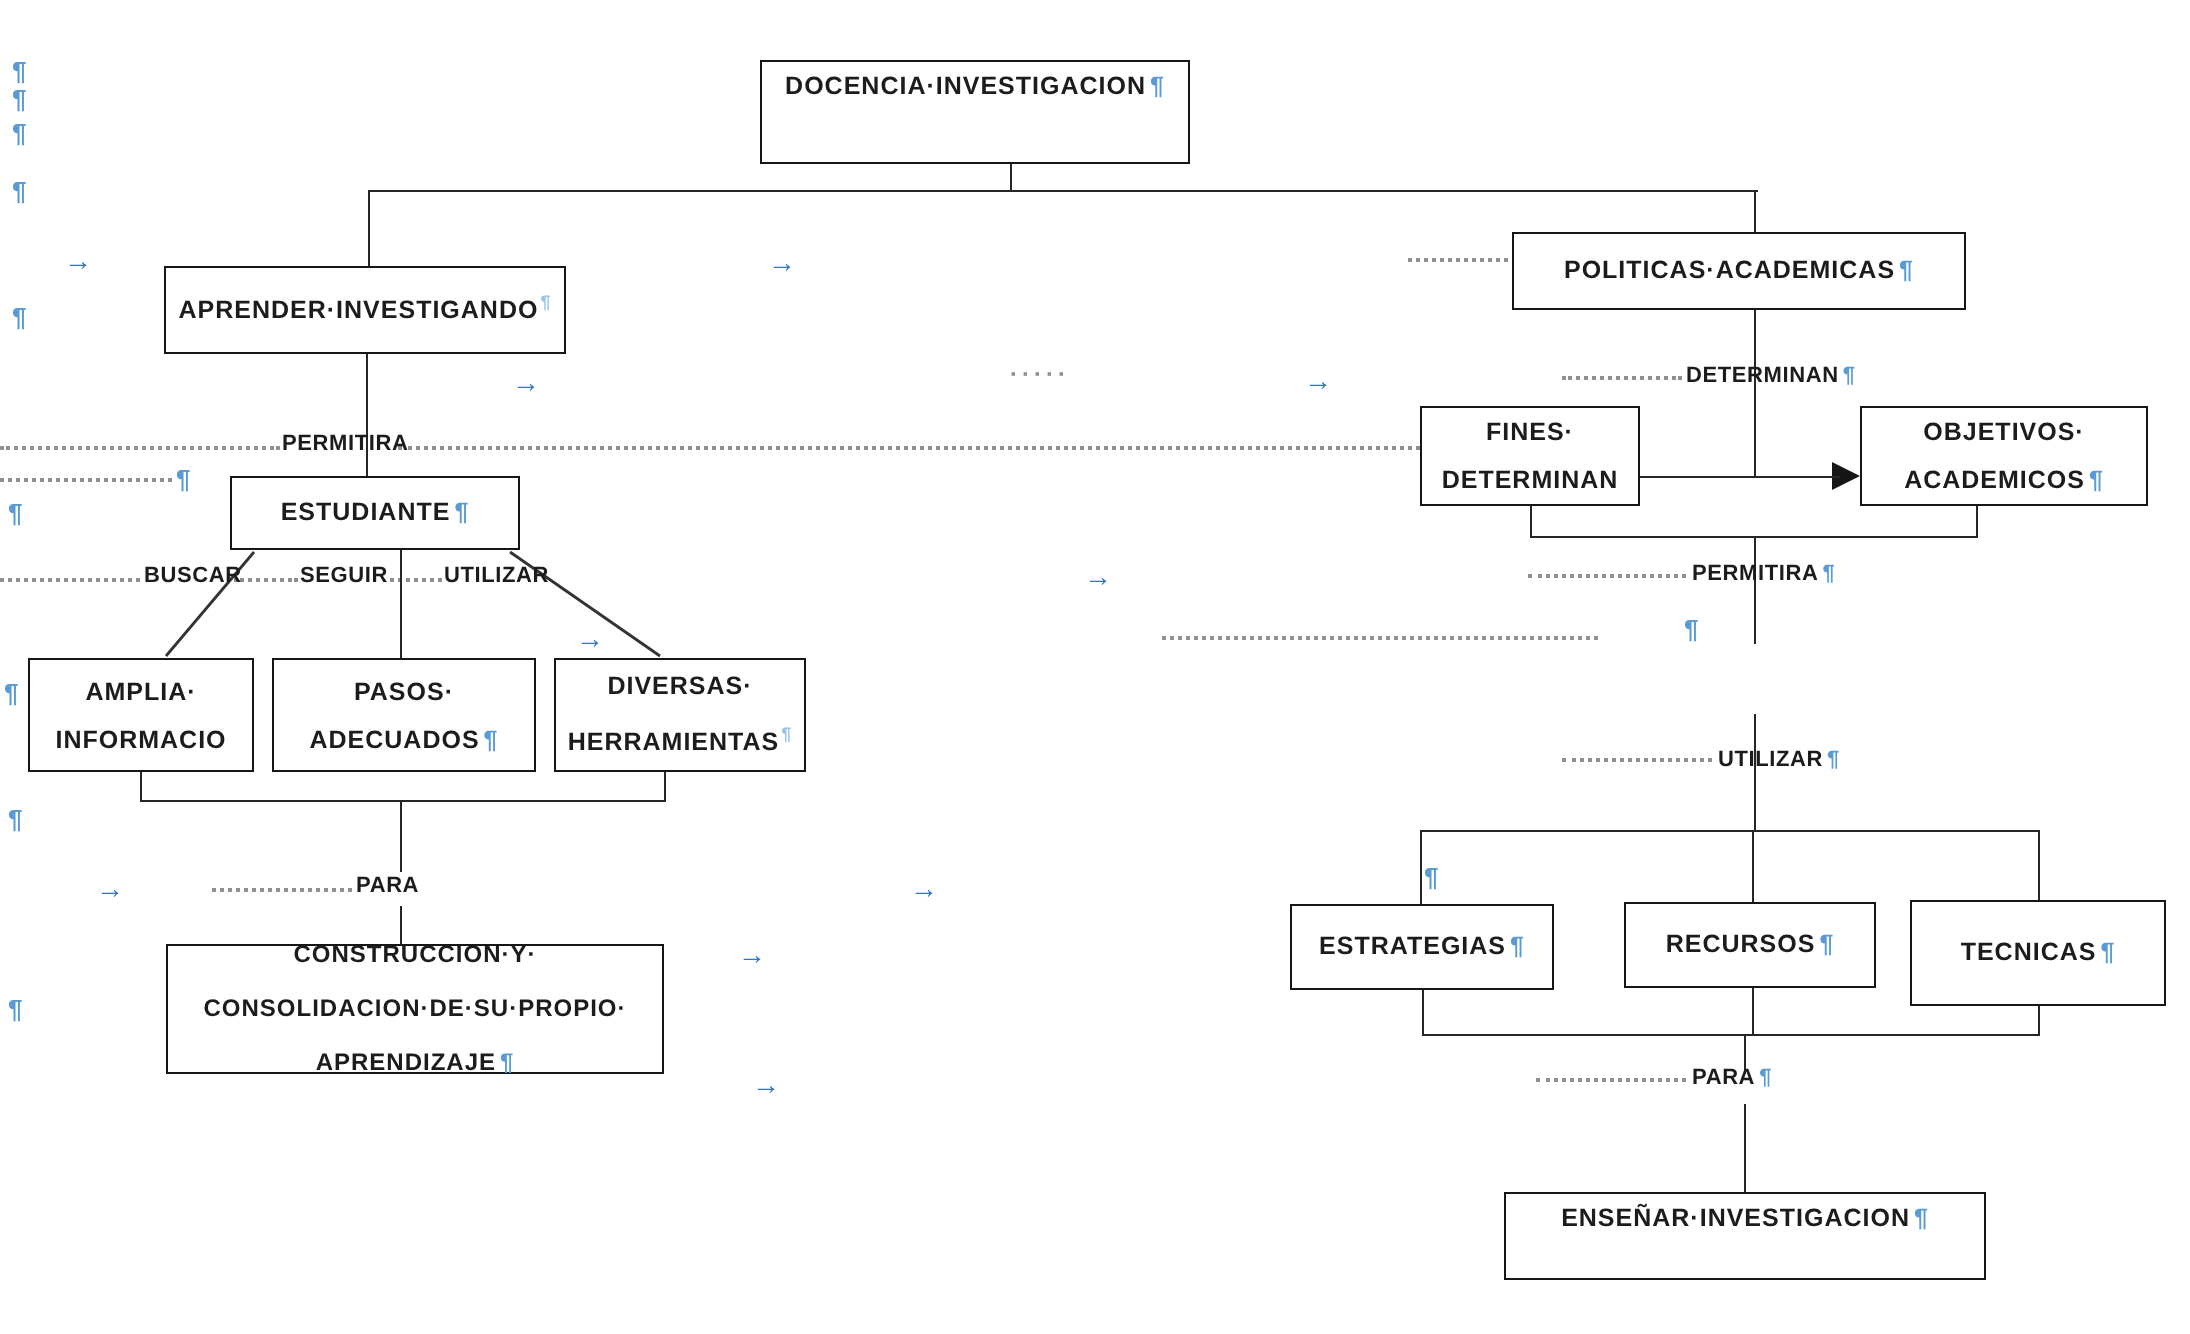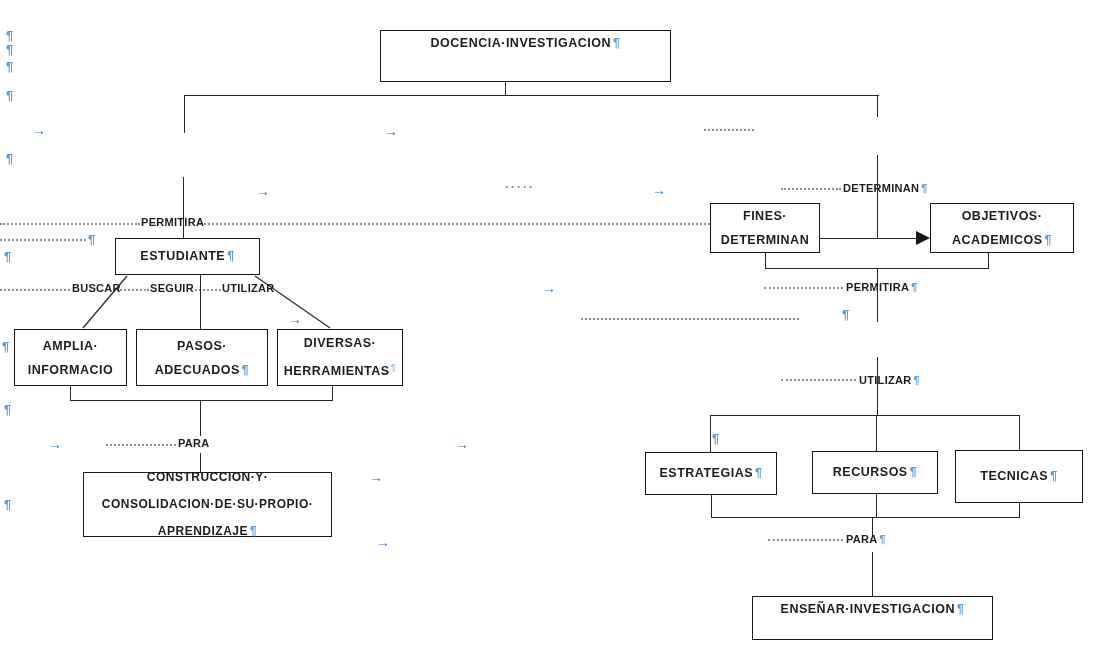--- a/index.html
+++ b/index.html
@@ -72,24 +72,27 @@
   <div class="hline" style="left:711px;top:517px;width:309px;"></div>
   <div class="vline" style="left:872px;top:517px;height:20px;"></div>
   <div class="vline" style="left:872px;top:552px;height:44px;"></div>
 
   <svg class="overlay" viewBox="0 0 1095 667">
     <line x1="127" y1="276" x2="83" y2="328" stroke="#333" stroke-width="1.4"></line>
     <line x1="255" y1="276" x2="330" y2="328" stroke="#333" stroke-width="1.4"></line>
     <polygon points="916,231 930,238 916,245" fill="#161616"></polygon>
   </svg>
 
-  <div class="box top-text" style="left:380px;top:30px;width:291px;height:52px;">
+  <div class="box top-text" style="left:380px;top:30px;width:215px;height:52px;">
     <span class="bl"><span>DOCENCIA·INVESTIGACION</span><span class="pil">¶</span></span>
   </div>
 
+  <div class="box" style="left:82px;top:133px;width:201px;height:44px;align-items:center;">
+    <span class="bl"><span>APRENDER·INVESTIGANDO</span><span class="pil-faint">¶</span></span>
+  </div>
 
   <div class="box" style="left:115px;top:238px;width:145px;height:37px;">
     <span class="bl"><span>ESTUDIANTE</span><span class="pil">¶</span></span>
   </div>
 
   <div class="box two" style="left:14px;top:329px;width:113px;height:57px;">
     <span class="bl">AMPLIA·</span>
     <span class="bl">INFORMACIO</span>
   </div>
 
@@ -102,20 +105,23 @@
     <span class="bl">DIVERSAS·</span>
     <span class="bl"><span>HERRAMIENTAS</span><span class="pil-faint">¶</span></span>
   </div>
 
   <div class="box three" style="left:83px;top:472px;width:249px;height:65px;font-size:12px;">
     <span class="bl">CONSTRUCCION·Y·</span>
     <span class="bl">CONSOLIDACION·DE·SU·PROPIO·</span>
     <span class="bl"><span>APRENDIZAJE</span><span class="pil">¶</span></span>
   </div>
 
+  <div class="box" style="left:756px;top:116px;width:227px;height:39px;">
+    <span class="bl"><span>POLITICAS·ACADEMICAS</span><span class="pil">¶</span></span>
+  </div>
 
   <div class="box two" style="left:710px;top:203px;width:110px;height:50px;">
     <span class="bl">FINES·</span>
     <span class="bl">DETERMINAN</span>
   </div>
 
   <div class="box two" style="left:930px;top:203px;width:144px;height:50px;">
     <span class="bl">OBJETIVOS·</span>
     <span class="bl"><span>ACADEMICOS</span><span class="pil">¶</span></span>
   </div>

